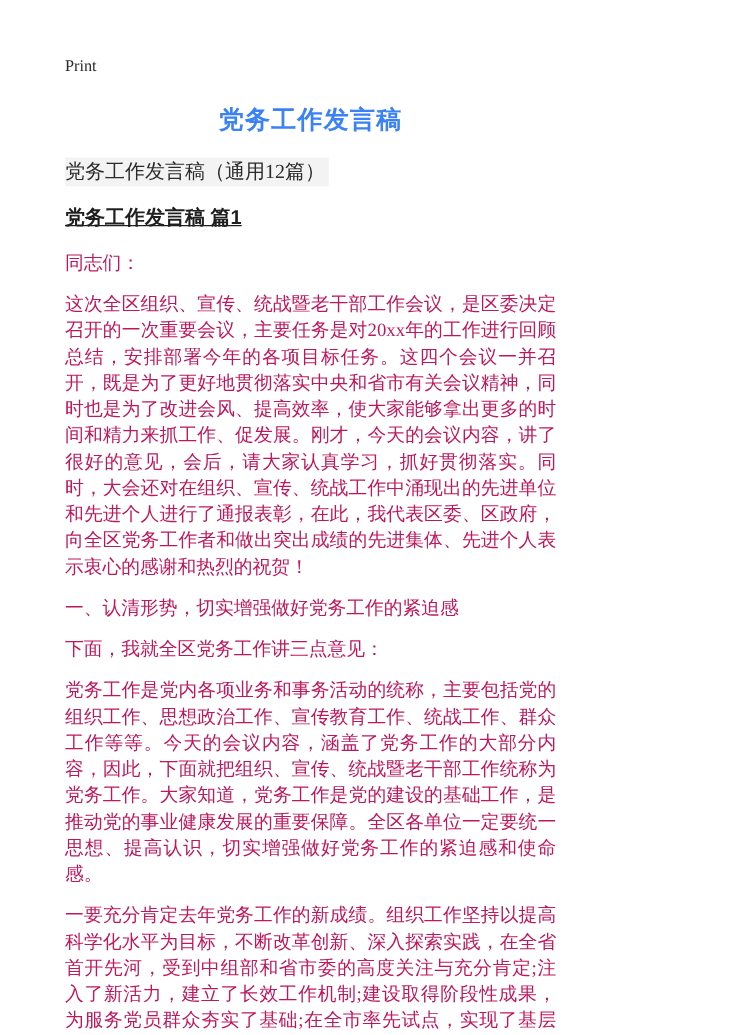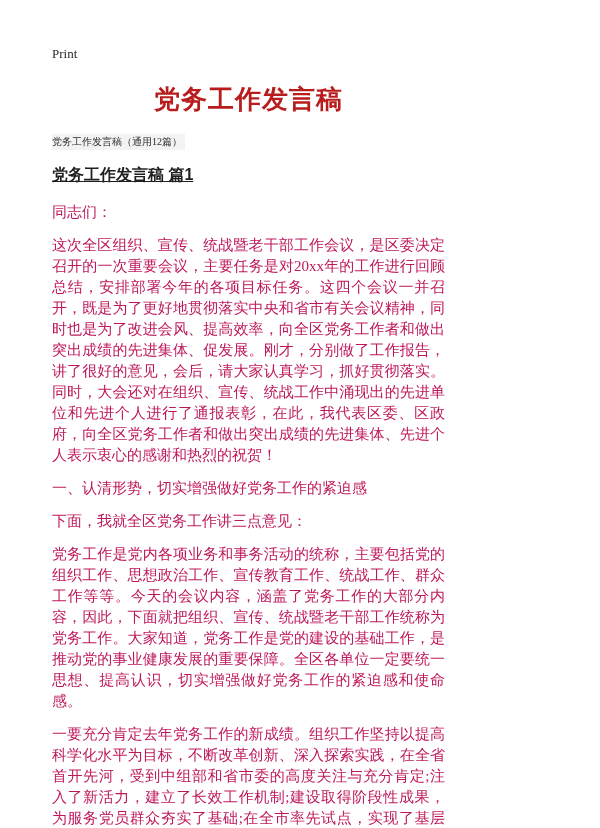--- a/index.html
+++ b/index.html
@@ -25,27 +25,27 @@
     font-size: 13px;
     color: #2b2b2b;
     display: inline-block;
     cursor: pointer;
   }
   .doc-title {
     margin: 20px 0 0 0;
     text-align: center;
     font-family: "Liberation Sans", "DejaVu Sans", sans-serif;
     font-weight: bold;
-    font-size: 26px;
+    font-size: 20px;
     letter-spacing: 1px;
-    color: #b91c1c;
+    color: #3b82f6;
   }
   .doc-subtitle {
     margin-top: 17px;
-    font-size: 10px;
+    font-size: 16px;
     color: #2b2b2b;
   }
   .doc-subtitle .highlight {
     display: inline-block;
     background: #f3f3f3;
     padding: 1px 3px 1px 0;
   }
   .section-heading {
     margin: 15px 0 0 0;
     font-family: "Liberation Sans", "DejaVu Sans", sans-serif;
@@ -77,21 +77,21 @@
 
   <div class="doc-subtitle">
     <span class="highlight">党务工作发言稿（通用12篇）</span>
   </div>
 
   <h2 class="section-heading">党务工作发言稿 篇1</h2>
 
   <div class="body-text">
     <p class="salutation">同志们：</p>
 
-    <p>这次全区组织、宣传、统战暨老干部工作会议，是区委决定召开的一次重要会议，主要任务是对20xx年的工作进行回顾总结，安排部署今年的各项目标任务。这四个会议一并召开，既是为了更好地贯彻落实中央和省市有关会议精神，同时也是为了改进会风、提高效率，向全区党务工作者和做出突出成绩的先进集体、促发展。刚才，分别做了工作报告，讲了很好的意见，会后，请大家认真学习，抓好贯彻落实。同时，大会还对在组织、宣传、统战工作中涌现出的先进单位和先进个人进行了通报表彰，在此，我代表区委、区政府，向全区党务工作者和做出突出成绩的先进集体、先进个人表示衷心的感谢和热烈的祝贺！</p>
+    <p>这次全区组织、宣传、统战暨老干部工作会议，是区委决定召开的一次重要会议，主要任务是对20xx年的工作进行回顾总结，安排部署今年的各项目标任务。这四个会议一并召开，既是为了更好地贯彻落实中央和省市有关会议精神，同时也是为了改进会风、提高效率，使大家能够拿出更多的时间和精力来抓工作、促发展。刚才，今天的会议内容，讲了很好的意见，会后，请大家认真学习，抓好贯彻落实。同时，大会还对在组织、宣传、统战工作中涌现出的先进单位和先进个人进行了通报表彰，在此，我代表区委、区政府，向全区党务工作者和做出突出成绩的先进集体、先进个人表示衷心的感谢和热烈的祝贺！</p>
 
     <p>一、认清形势，切实增强做好党务工作的紧迫感</p>
 
     <p>下面，我就全区党务工作讲三点意见：</p>
 
     <p>党务工作是党内各项业务和事务活动的统称，主要包括党的组织工作、思想政治工作、宣传教育工作、统战工作、群众工作等等。今天的会议内容，涵盖了党务工作的大部分内容，因此，下面就把组织、宣传、统战暨老干部工作统称为党务工作。大家知道，党务工作是党的建设的基础工作，是推动党的事业健康发展的重要保障。全区各单位一定要统一思想、提高认识，切实增强做好党务工作的紧迫感和使命感。</p>
 
     <p>一要充分肯定去年党务工作的新成绩。组织工作坚持以提高科学化水平为目标，不断改革创新、深入探索实践，在全省首开先河，受到中组部和省市委的高度关注与充分肯定;注入了新活力，建立了长效工作机制;建设取得阶段性成果，为服务党员群众夯实了基础;在全市率先试点，实现了基层民主建设的新突破。宣传思想工作围绕环境提升年工作主线，积极打造我老秘网区对外宣传新品牌，营造了浓厚的舆论氛围;扎实推进学习型党组织建设和学习型城区建设活动，精心组织开展等群众性精神文明创建活动，市民素质、城区文明化程度不断提升;公共文化服务体系建设步伐加快，我老秘网区文化事业呈现蓬勃发展的喜人景象。统一战线工作坚持团结和谐的主题，各项工作有声有色，建立了统战工作大格局,开创了统战工作新局面;充分发挥统一战线联系广泛、智力密集的优势，促进了区域经济社会的全面发展,创造性地开展打造活力统战，凝聚各方力量系列活动，形成了富有特色的统战工作新亮点，保持了团结、稳定、活跃的良好局面。</p>
   </div>
 

